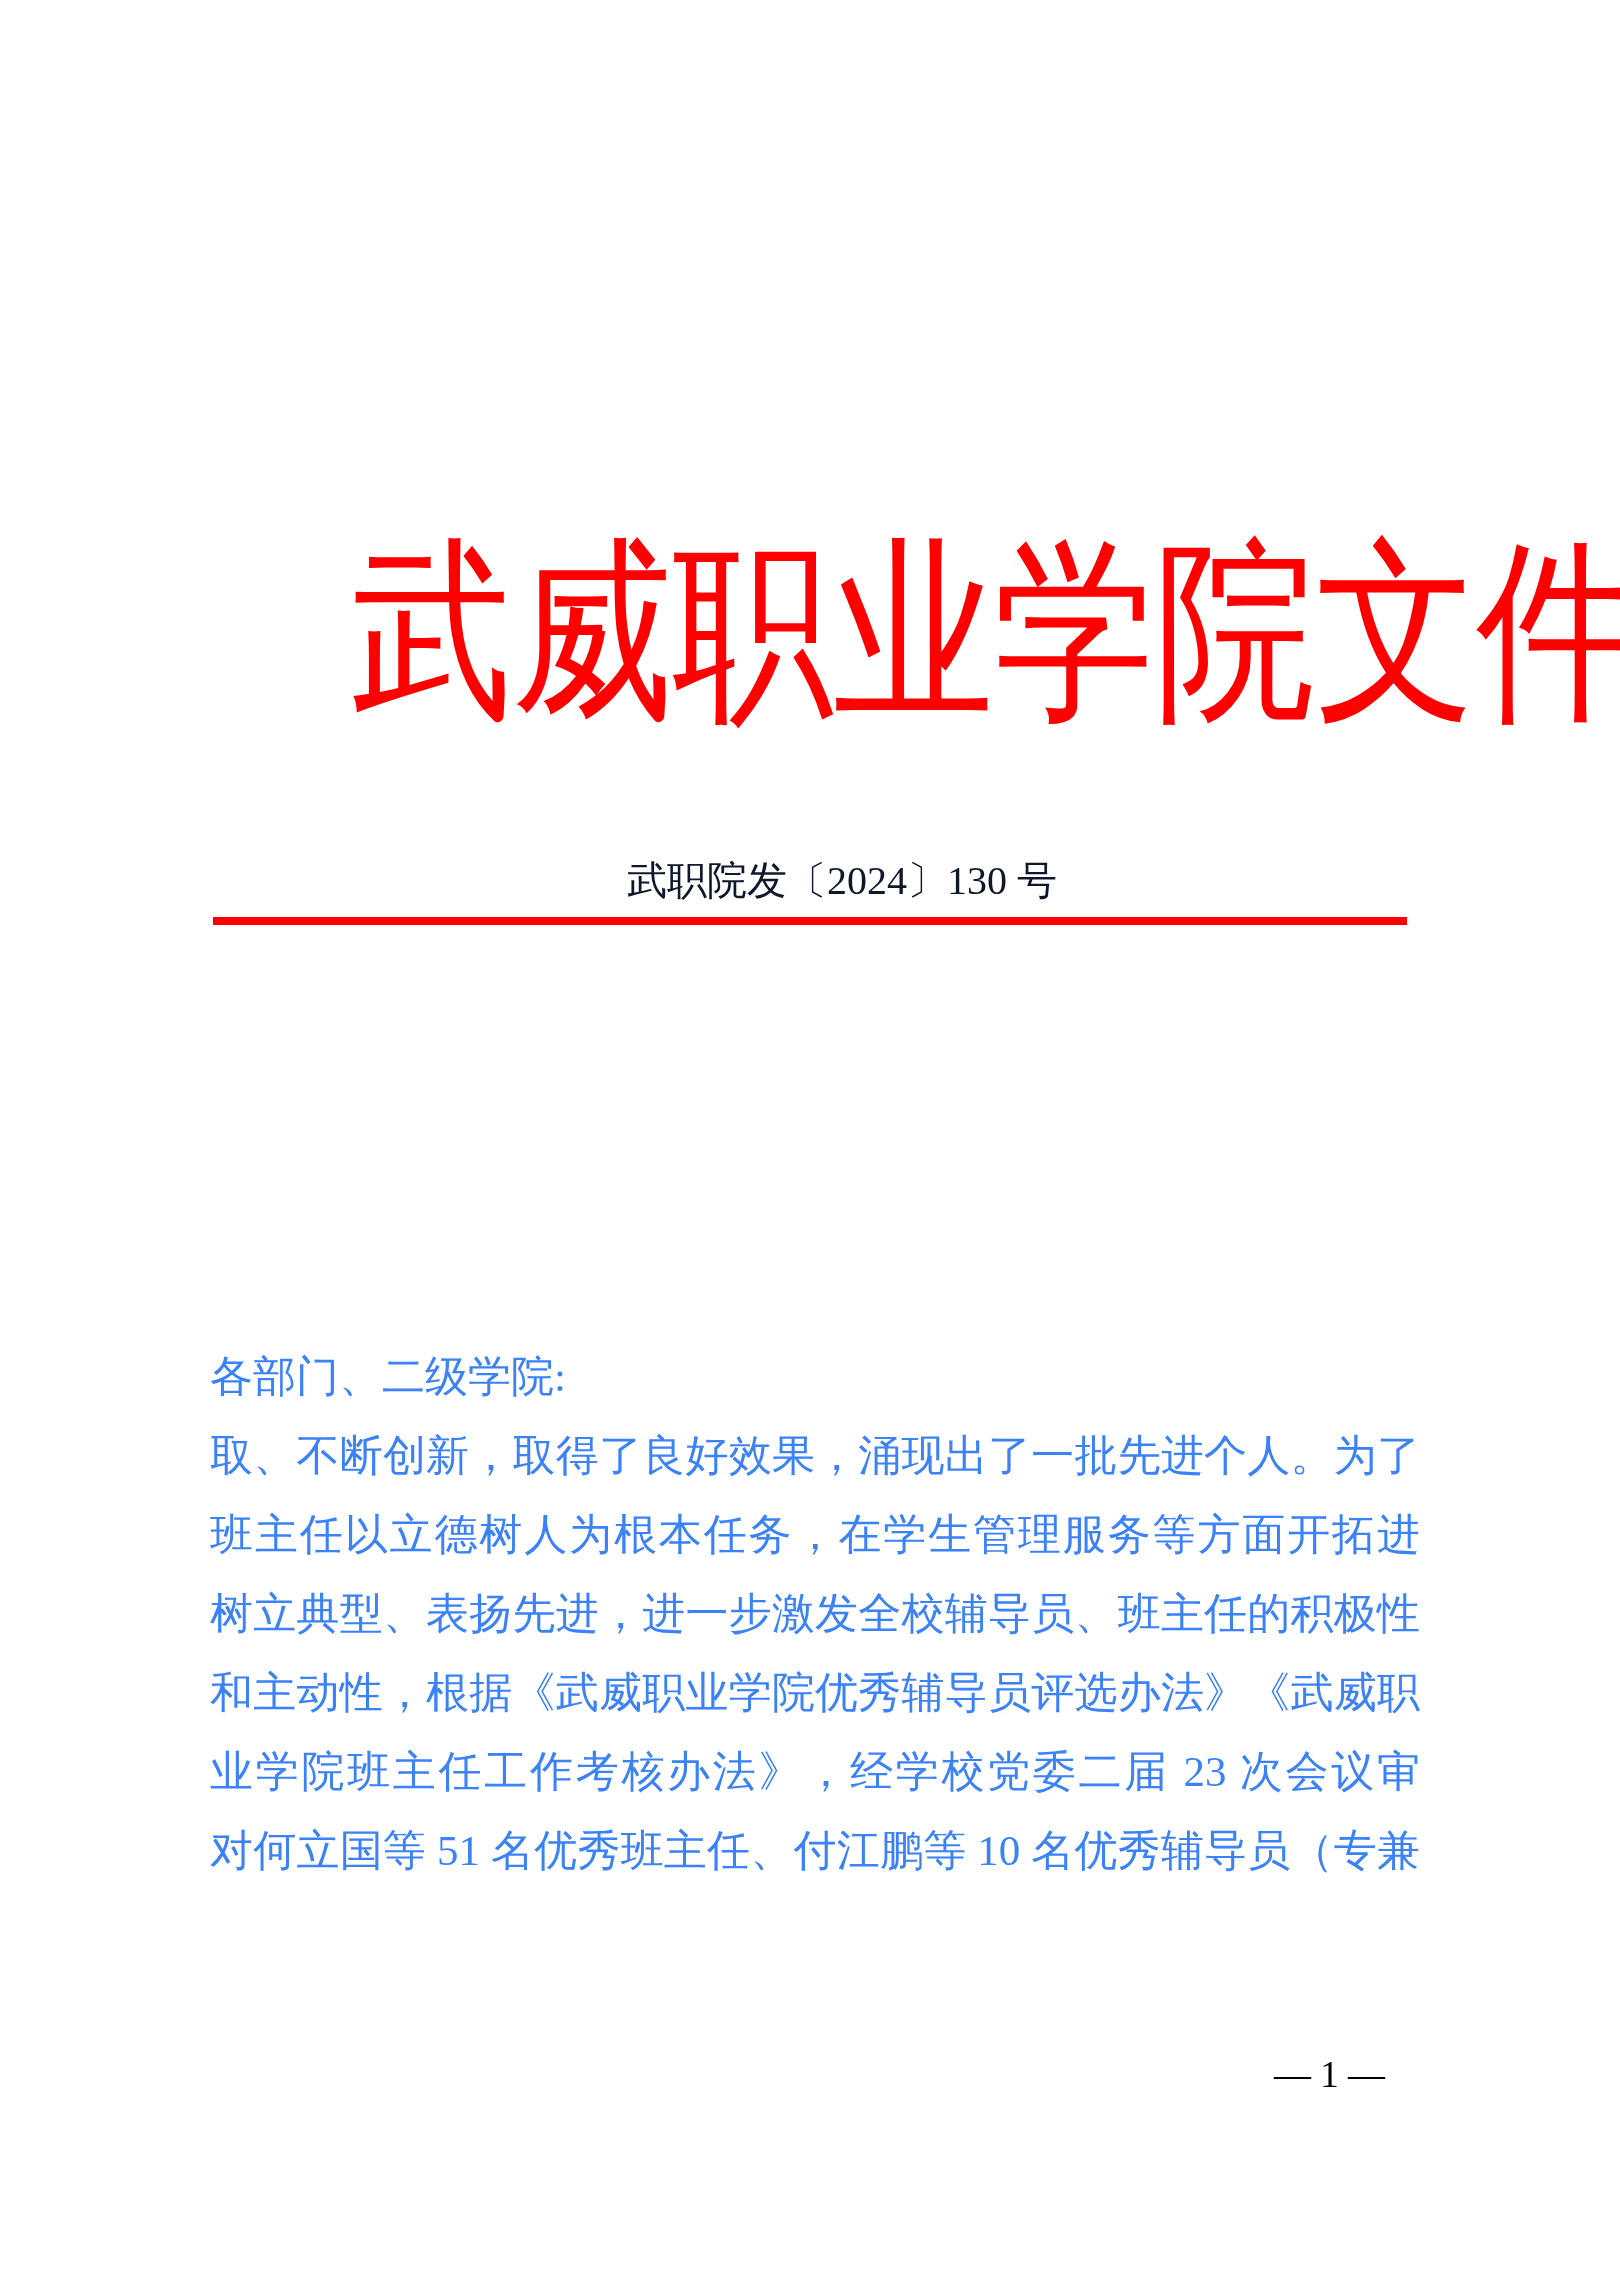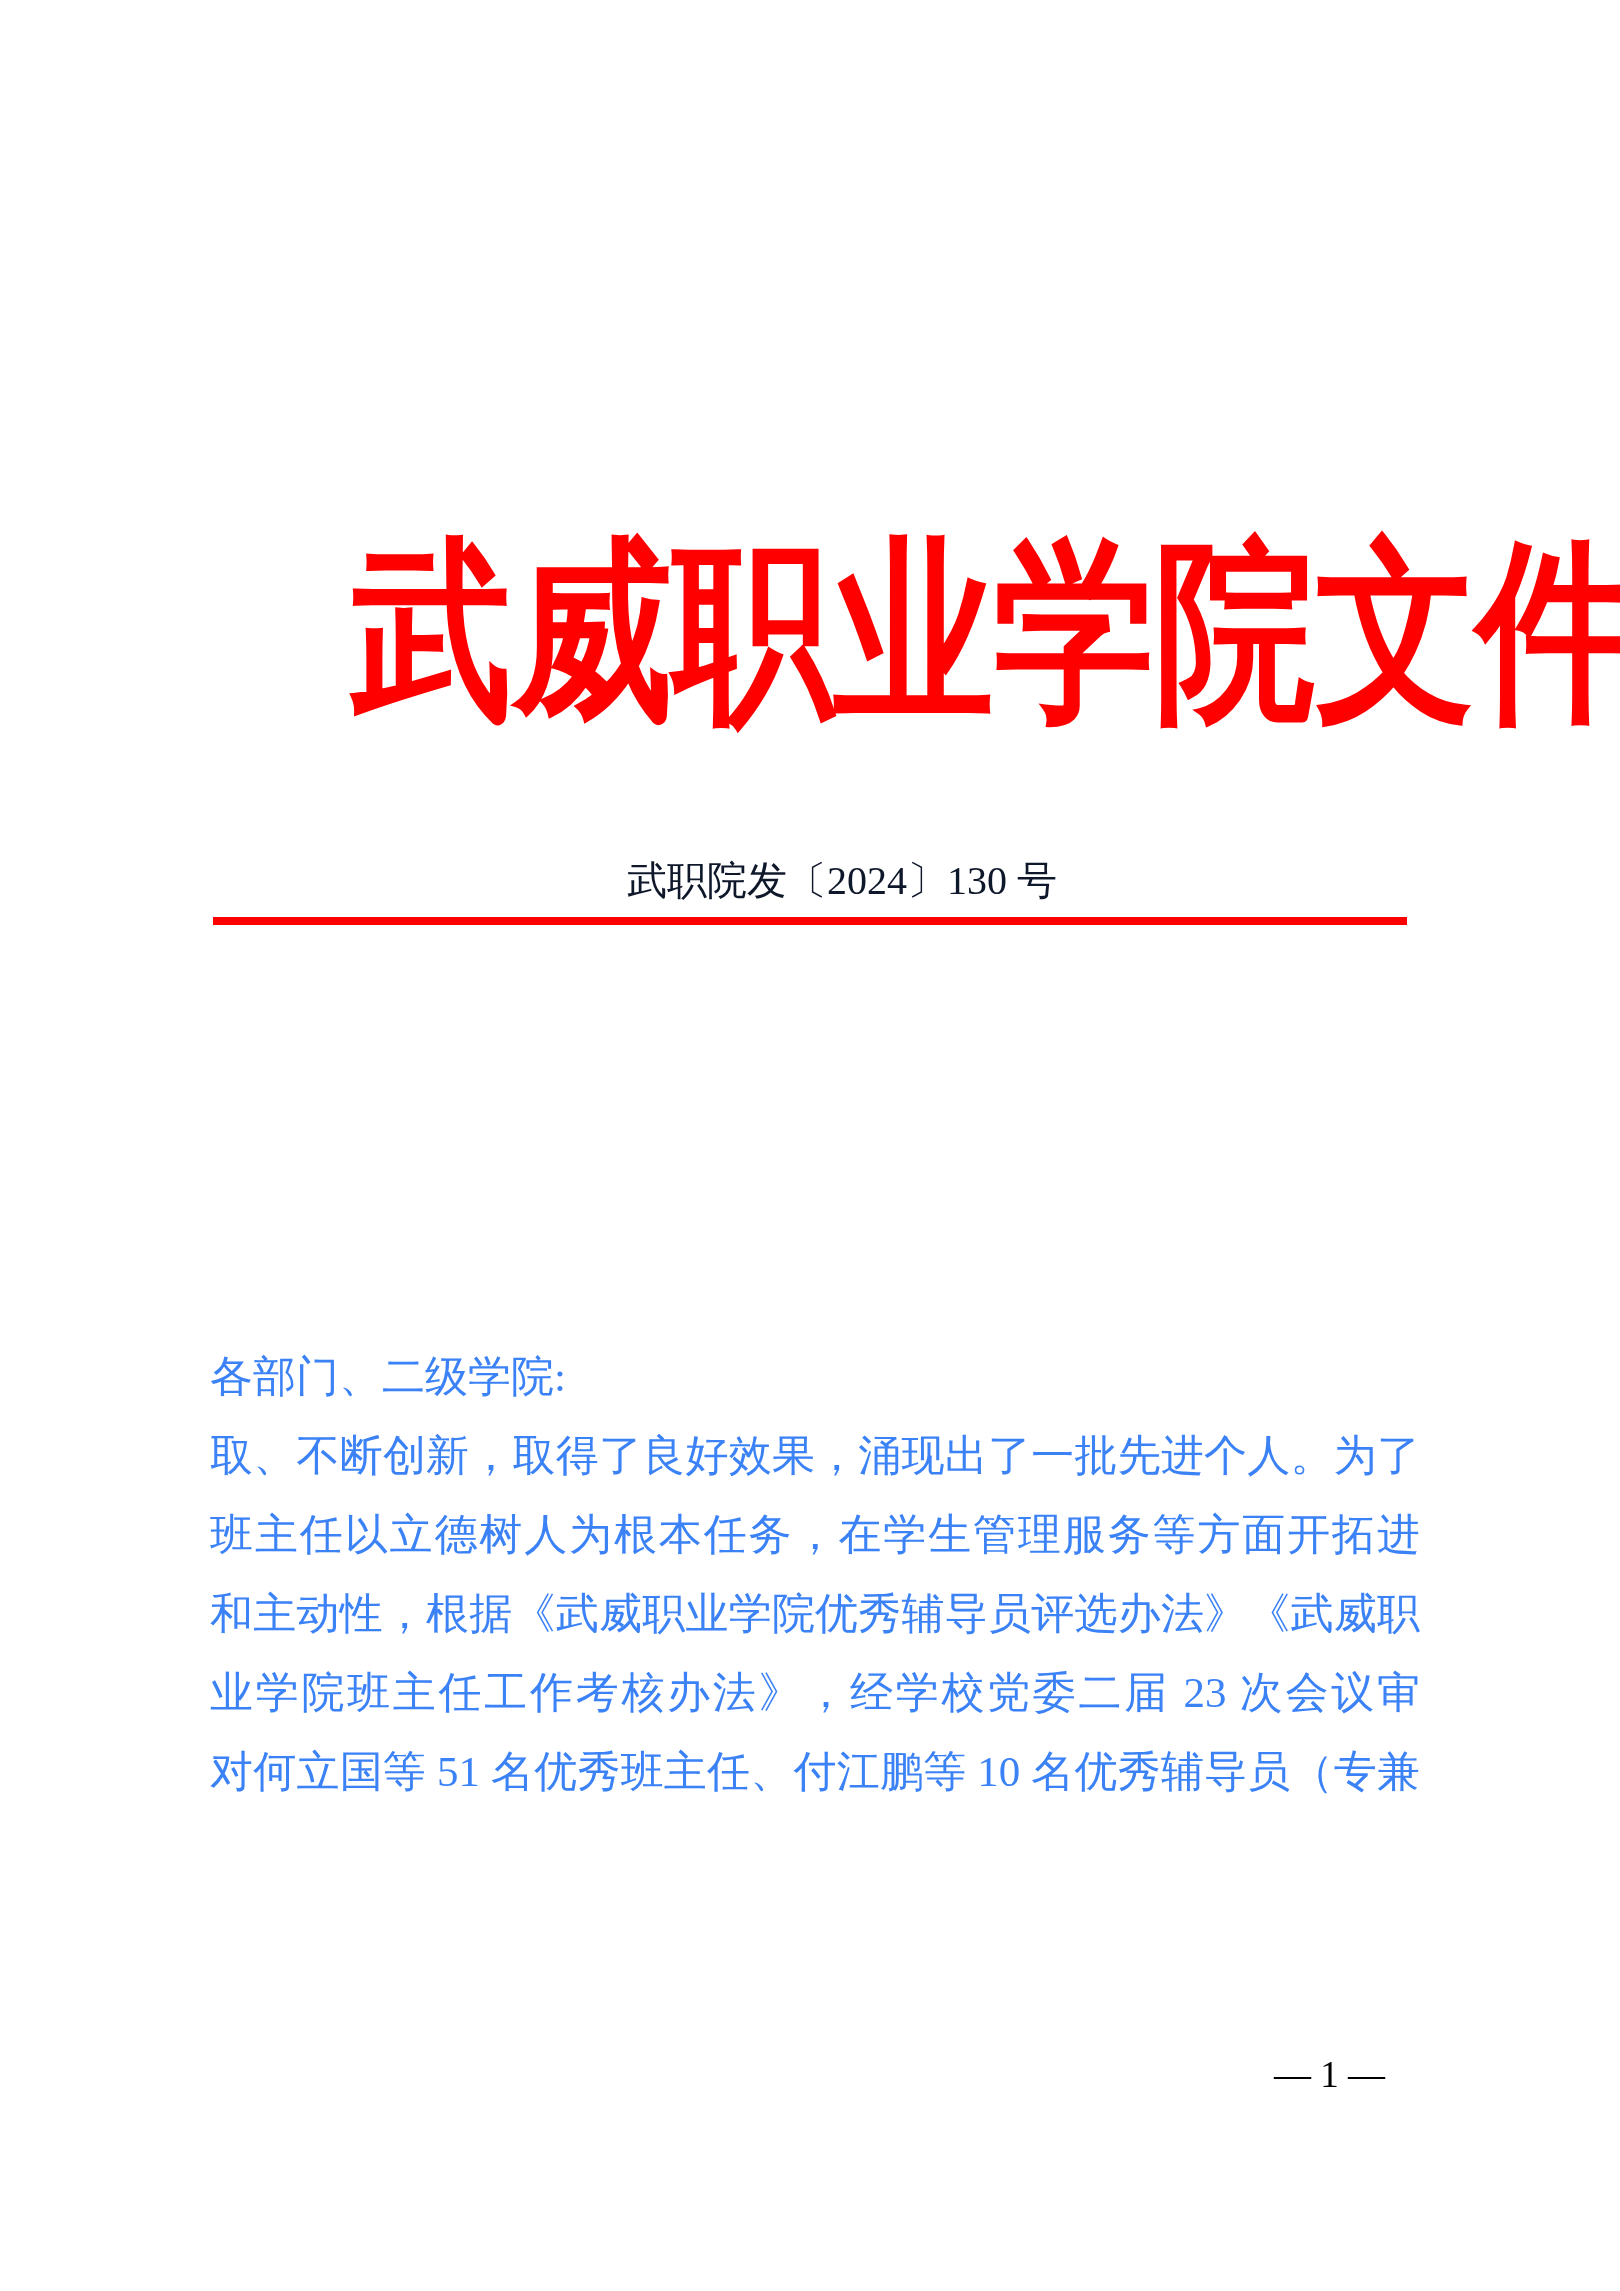--- a/index.html
+++ b/index.html
@@ -19,21 +19,21 @@
   .red-header {
     position: absolute;
     left: 210px;
     top: 527px;
     width: 1210px;
     height: 211px;
     line-height: 211px;
     text-align: center;
     color: #FF0000;
     font-size: 196px;
-    font-weight: bold;
+    font-weight: normal;
     white-space: nowrap;
     font-family: "Liberation Serif", "DejaVu Serif", serif;
   }
   .red-header .squeeze {
     display: inline-block;
     transform: scaleX(0.82);
     transform-origin: center center;
   }
   
   .doc-number {
@@ -116,20 +116,21 @@
 
   <div class="doc-number">武职院发〔2024〕130 号</div>
 
   <div class="red-rule"></div>
 
 
   <div class="doc-body">
     <div class="body-line">各部门、二级学院:</div>
     <div class="body-line justify">取、不断创新，取得了良好效果，涌现出了一批先进个人。为了</div>
     <div class="body-line justify">班主任以立德树人为根本任务，在学生管理服务等方面开拓进</div>
+    <div class="body-line justify">树立典型、表扬先进，进一步激发全校辅导员、班主任的积极性</div>
     <div class="body-line justify">和主动性，根据《武威职业学院优秀辅导员评选办法》《武威职</div>
     <div class="body-line justify">业学院班主任工作考核办法》，经学校党委二届 23 次会议审定，</div>
     <div class="body-line justify">对何立国等 51 名优秀班主任、付江鹏等 10 名优秀辅导员（专兼</div>
   </div>
 
   <div class="page-number">— 1 —</div>
 
 </div>
 
 

